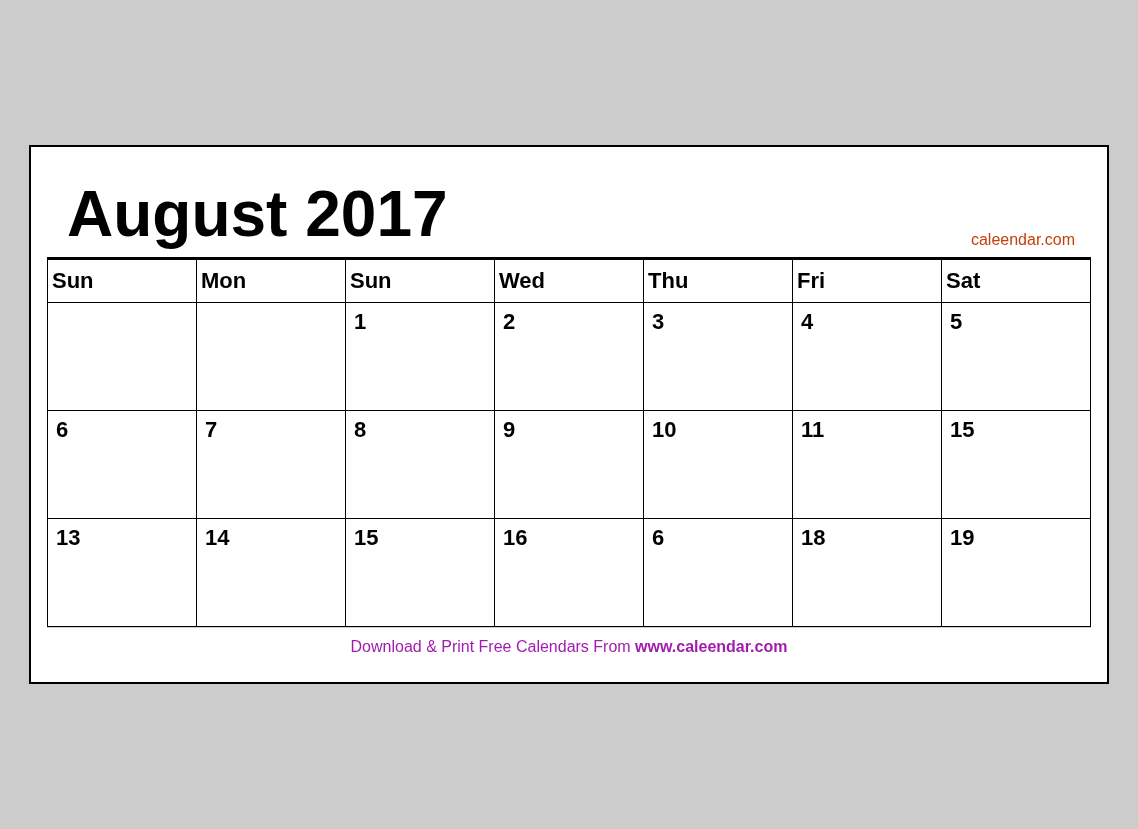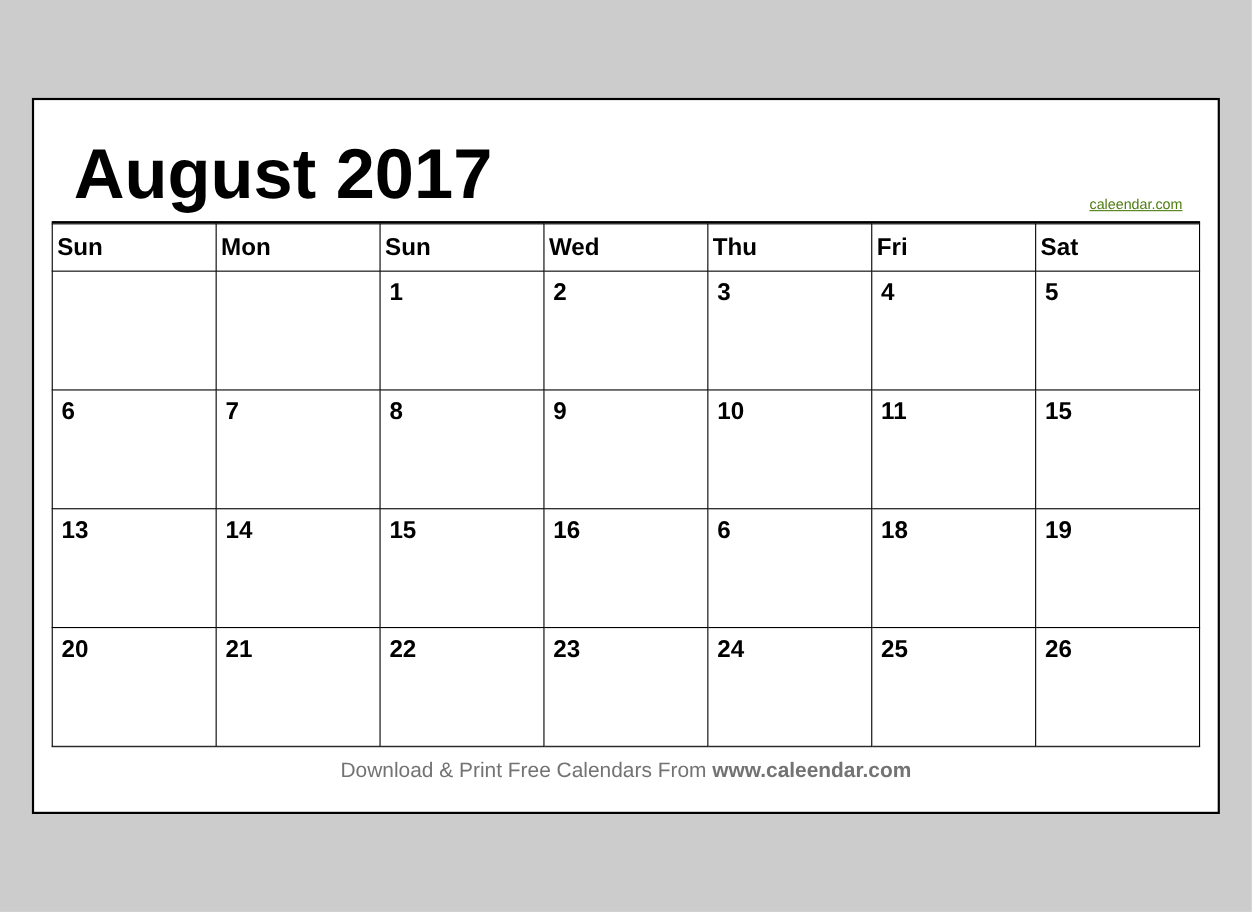--- a/index.html
+++ b/index.html
@@ -34,23 +34,22 @@
       font-size: 64px;
       font-weight: 900;
       color: #000;
       line-height: 1.1;
     }
 
     .calendar-source {
       position: absolute;
       bottom: 8px;
       right: 16px;
-      font-size: 13px;
-      color: #4d7c0f;
-      text-decoration: underline;
+      font-size: 16px;
+      color: #c2410c;
     }
 
     .calendar-grid {
       width: 100%;
       border-collapse: collapse;
     }
 
     .calendar-grid th {
       border: 1.5px solid #000;
       padding: 8px 4px;
@@ -75,22 +74,22 @@
       font-weight: 700;
     }
 
     .empty-cell {
       background: white;
     }
 
     .footer {
       text-align: center;
       padding: 10px;
-      font-size: 19px;
-      color: #737373;
+      font-size: 16px;
+      color: #a21caf;
       border-top: 1px solid #ccc;
     }
 
     .footer-bold {
       font-weight: 900;
     }
   </style>
 </head>
 <body>
 
@@ -133,28 +132,19 @@
         </tr>
         <tr>
           <td><span class="day-num">13</span></td>
           <td><span class="day-num">14</span></td>
           <td><span class="day-num">15</span></td>
           <td><span class="day-num">16</span></td>
           <td><span class="day-num">6</span></td>
           <td><span class="day-num">18</span></td>
           <td><span class="day-num">19</span></td>
         </tr>
-        <tr>
-          <td><span class="day-num">20</span></td>
-          <td><span class="day-num">21</span></td>
-          <td><span class="day-num">22</span></td>
-          <td><span class="day-num">23</span></td>
-          <td><span class="day-num">24</span></td>
-          <td><span class="day-num">25</span></td>
-          <td><span class="day-num">26</span></td>
-        </tr>
       </tbody>
   </table>
 
   <div class="footer">
     <span>Download  &amp; Print Free Calendars From </span><span class="footer-bold">www.caleendar.com</span>
   </div>
 </div>
 
 </body></html>

